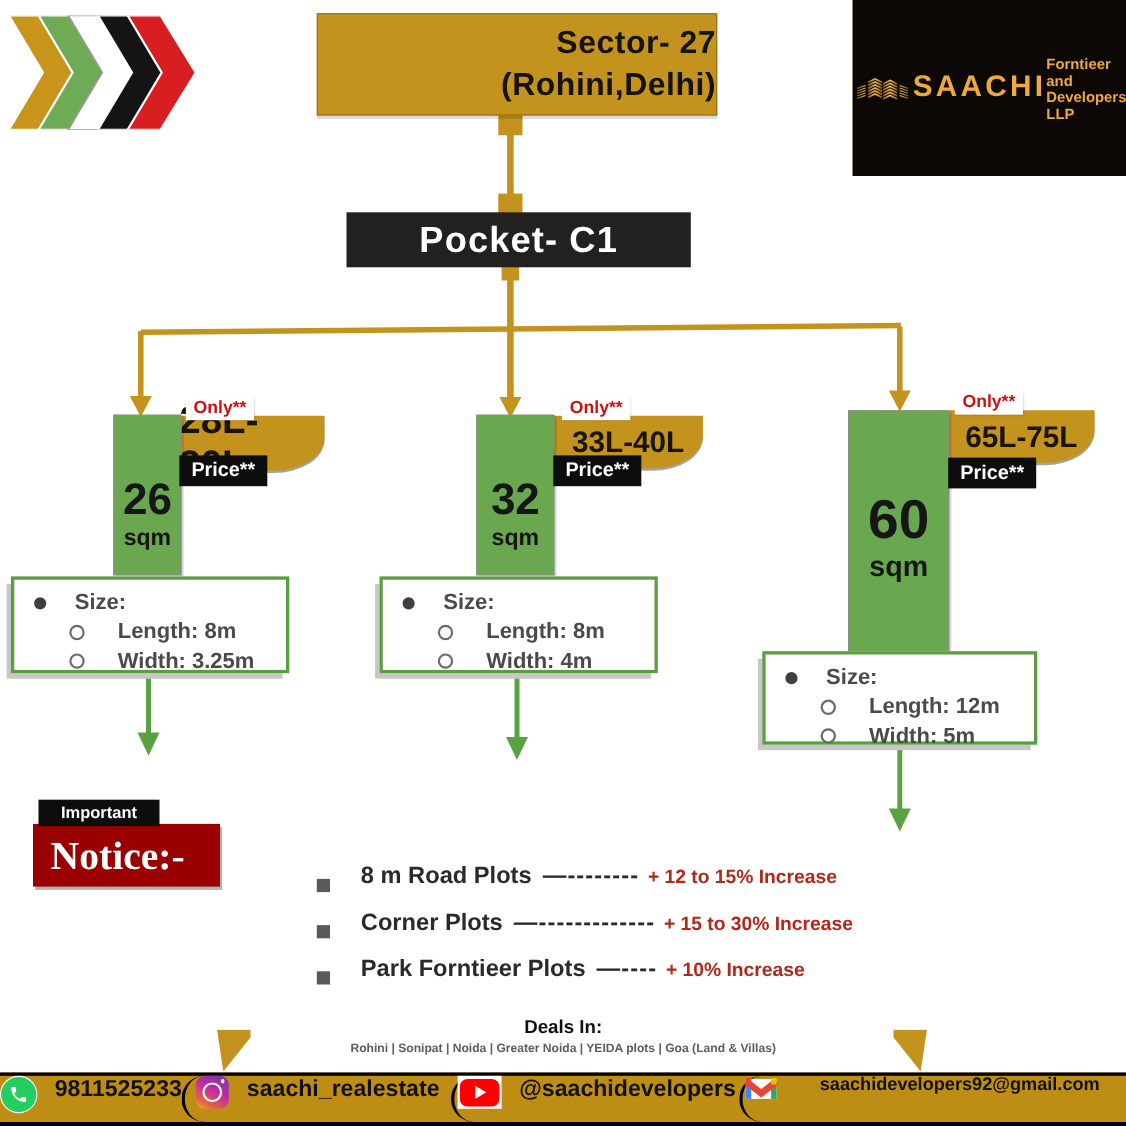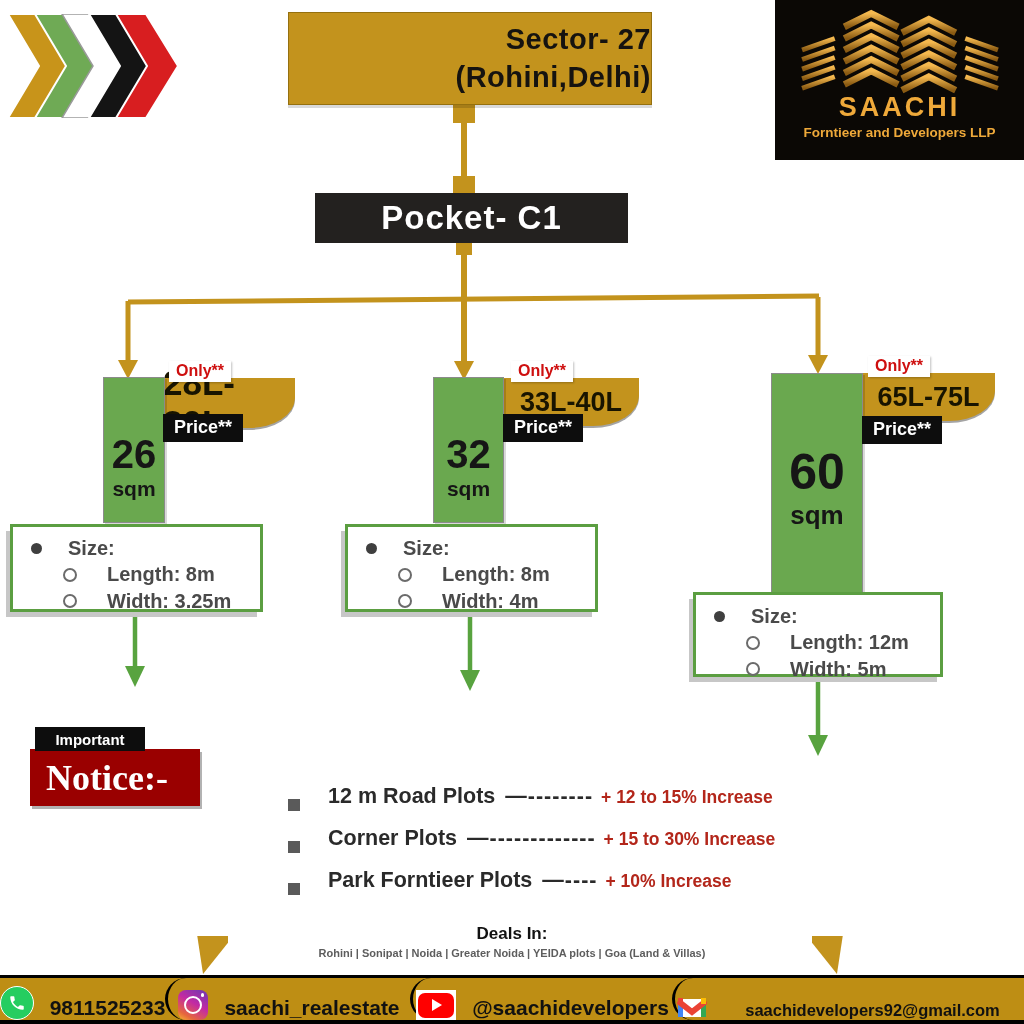--- a/index.html
+++ b/index.html
@@ -11,21 +11,21 @@
   .title-box{left:288px;top:12px;width:362px;height:91px;background:#C3931D;
              border:1px solid #95700f;box-shadow:0 3px 0 rgba(0,0,0,.15);
              display:flex;flex-direction:column;align-items:flex-end;justify-content:center;
              font-weight:bold;font-size:29px;line-height:1.3;color:#151310;letter-spacing:.5px;z-index:3;}
   .pocket-box{left:315px;top:193px;width:313px;height:50px;background:#23211f;
               display:flex;align-items:center;justify-content:center;color:#fff;
               font-weight:bold;font-size:33px;letter-spacing:1px;z-index:3;}
 
   
   .logo{right:0;top:0;width:249px;height:160px;background:#0b0805;z-index:3;
-        display:flex;flex-direction:column;align-items:center;justify-content:flex-start;}
+        display:flex;align-items:center;justify-content:flex-start;}
   .logo-name{color:#EFA93A;font-weight:bold;font-size:27px;letter-spacing:3px;margin-top:-4px;}
   .logo-tag{color:#EFA93A;font-weight:bold;font-size:13.5px;margin-top:2px;}
 
   
   .plot-rect{background:#6AA84F;border:1px solid #8b8b8b;z-index:3;
              display:flex;flex-direction:column;align-items:center;justify-content:center;
              color:#161616;font-weight:bold;box-shadow:2px 2px 0 rgba(0,0,0,.15);}
   .plot-area{line-height:1;}
   .plot-unit{line-height:1.4;}
   .ribbon{background:#C3931D;z-index:2;display:flex;align-items:center;justify-content:center;
@@ -65,21 +65,21 @@
   .deals{left:0;top:924px;width:1024px;text-align:center;z-index:3;}
   .deals-title{font-weight:bold;font-size:17px;color:#111;}
   .deals-loc{font-weight:bold;font-size:11px;color:#5d5d5d;margin-top:3px;}
   .pennant{width:32px;height:38px;background:#C3931D;z-index:2;}
   .pennant.left{clip-path:polygon(4% 0,100% 0,100% 18%,22% 100%);}
   .pennant.right{clip-path:polygon(0 0,96% 0,78% 100%,0 18%);}
 
   
   .bottombar{left:0;top:975px;width:1024px;height:49px;background:#BE8E14;z-index:5;
              border-top:3px solid #000;border-bottom:4px solid #000;box-sizing:border-box;display:flex;}
-  .contact{display:flex;align-items:flex-end;justify-content:center;gap:16px;box-sizing:border-box;height:100%;}
+  .contact{display:flex;align-items:flex-start;justify-content:center;gap:16px;box-sizing:border-box;height:100%;}
   .contact + .contact{border-left:3px solid #000;border-radius:21px;}
   .contact-text{font-weight:bold;font-size:21px;color:#111;}
   .contact-text.email{font-size:16.5px;width:300px;text-align:center;line-height:1.08;}
 
   .wa-icon{width:32px;height:32px;border-radius:50%;background:#25cd60;border:1.5px solid #ffffff;
            display:flex;align-items:center;justify-content:center;flex:0 0 auto;}
   .ig-icon{width:30px;height:30px;border-radius:8px;flex:0 0 auto;position:relative;
            background:linear-gradient(210deg,#6a3ab2 0%,#c32aa3 45%,#e6683c 80%,#f7b733 100%);}
   .ig-icon .lens{position:absolute;inset:6px;border:2.5px solid #fff;border-radius:50%;}
   .ig-icon .dotl{position:absolute;top:3px;right:4px;width:3.5px;height:3.5px;background:#fff;border-radius:50%;}
@@ -261,21 +261,21 @@
   <div class="abs important-tab">
     <span>Important</span>
   </div>
   <div class="abs notice-box">
     <span>Notice:-</span>
   </div>
 
   <div class="abs nlist">
     <div class="nrow">
       <span class="sq"></span>
-      <span class="nlabel">12 m Road Plots</span>
+      <span class="nlabel">8 m Road Plots</span>
       <span class="ndash">—--------</span>
       <span class="nred">+ 12 to 15% Increase</span>
     </div>
     <div class="nrow">
       <span class="sq"></span>
       <span class="nlabel">Corner Plots</span>
       <span class="ndash">—-------------</span>
       <span class="nred">+ 15 to 30% Increase</span>
     </div>
     <div class="nrow">

